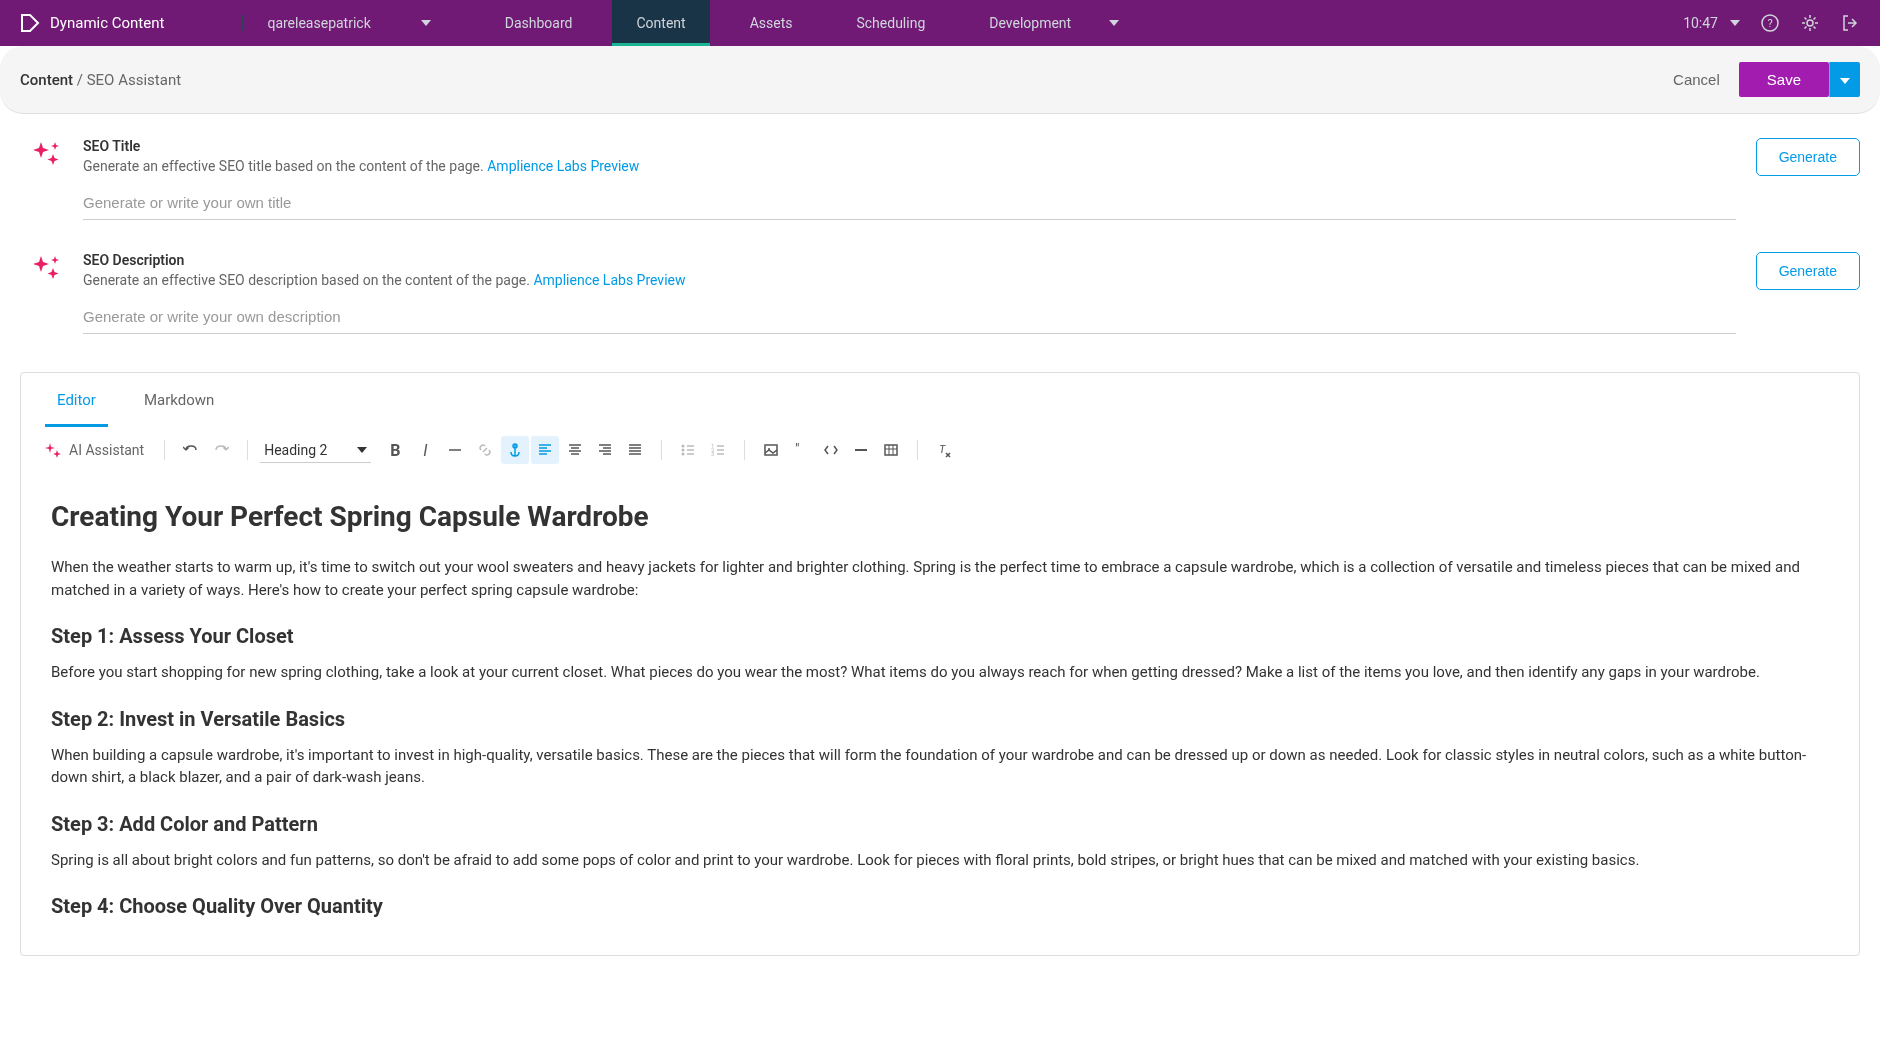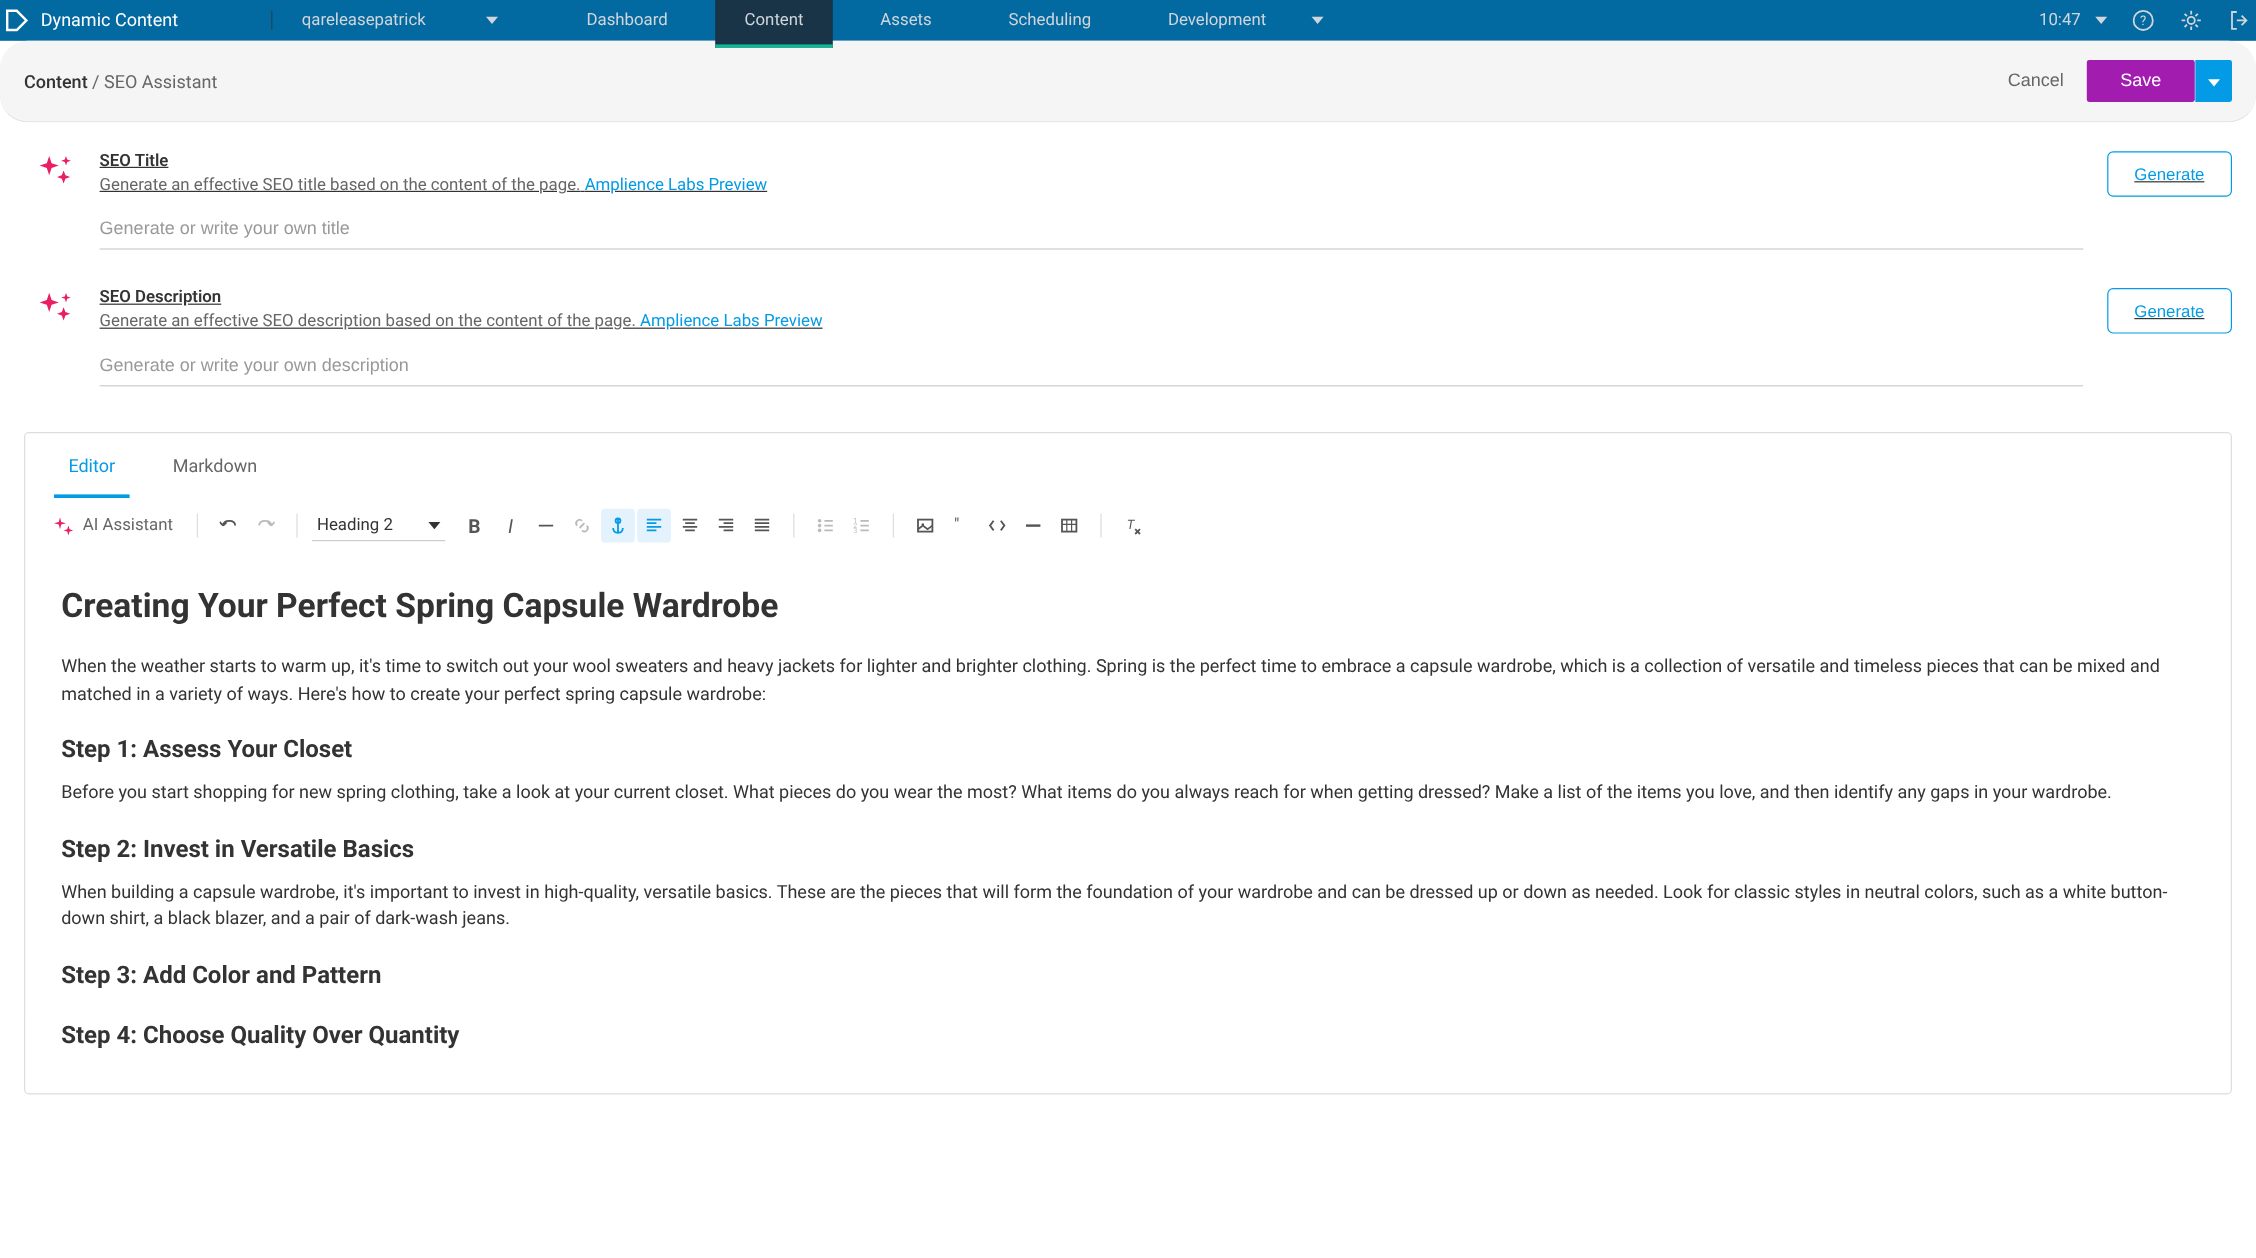--- a/index.html
+++ b/index.html
@@ -1,19 +1,19 @@
 <!DOCTYPE html>
 <html><head>
 <meta charset="utf-8">
 <style>
 * { box-sizing: border-box; margin: 0; padding: 0; }
 body { font-family: -apple-system, BlinkMacSystemFont, "Segoe UI", Roboto, sans-serif; background: #fff; color: #333; }
 
 
-.topnav { background: #0369a1; color: #fff; height: 34px; display: flex; align-items: center; padding: 0 4px; }
+.topnav { background: #701a75; color: #fff; height: 46px; display: flex; align-items: center; padding: 0 20px; }
 .logo { display: flex; align-items: center; gap: 10px; font-size: 15px; padding-right: 78px; }
 .org-select { display: flex; align-items: center; gap: 50px; border-left: 1px solid #2a4254; padding-left: 24px; padding-right: 20px; font-size: 14px; color: #d0d6db; cursor: pointer; }
 .nav-tabs { display: flex; gap: 16px; margin-left: 30px; }
 .nav-tab { padding: 0 24px; height: 46px; display: flex; align-items: center; font-size: 14px; color: #d0d6db; cursor: pointer; position: relative; }
 .nav-tab.active { background: #1a3447; }
 .nav-tab.active::after { content: ""; position: absolute; bottom: 0; left: 0; right: 0; height: 3px; background: #1ab394; }
 .nav-right { margin-left: auto; display: flex; align-items: center; gap: 20px; }
 .time-display { display: flex; align-items: center; gap: 12px; font-size: 14px; color: #d0d6db; }
 .icon-btn { width: 20px; height: 20px; cursor: pointer; display: flex; align-items: center; justify-content: center; color: #d0d6db; }
 
@@ -21,21 +21,21 @@
 .breadcrumb-bar { background: #f5f5f5; height: 68px; display: flex; align-items: center; padding: 0 20px; border-bottom: 1px solid #e0e0e0; border-radius: 23px; }
 .breadcrumb { font-size: 15px; color: #666; }
 .breadcrumb .current { color: #333; font-weight: 500; }
 .breadcrumb-actions { margin-left: auto; display: flex; gap: 3px; align-items: center; justify-content: space-between; }
 .btn-cancel { background: none; border: none; font-size: 15px; color: #666; cursor: pointer; padding: 8px 16px; }
 .btn-save { background: #a21caf; color: #fff; border: none; font-size: 15px; padding: 9px 28px; border-radius: 2px; cursor: pointer; font-weight: 500; }
 .btn-save-dropdown { background: #039be5; color: #fff; border: none; border-left: 1px solid rgba(255,255,255,0.3); padding: 9px 10px; border-radius: 0 2px 2px 0; cursor: pointer; }
 
 
 .main { padding: 0 20px 20px; }
-.seo-section { display: flex; align-items: flex-start; padding: 24px 0 8px; border-left: 3px solid transparent; text-decoration: underline; }
+.seo-section { display: flex; align-items: flex-start; padding: 24px 0 8px; border-left: 3px solid transparent; }
 .sparkle-icon { width: 32px; height: 32px; margin: 0 20px 0 8px; flex-shrink: 0; }
 .seo-content { flex: 1; }
 .seo-title-label { font-size: 14px; font-weight: 600; color: #333; margin-bottom: 4px; }
 .seo-desc-text { font-size: 14px; color: #666; }
 .seo-link { color: #039be5; text-decoration: none; }
 .seo-input { width: 100%; border: none; border-bottom: 1px solid #ccc; padding: 12px 0 8px; font-size: 15px; outline: none; margin-top: 8px; }
 .seo-input::placeholder { color: #999; }
 .btn-generate { border: 1px solid #039be5; color: #039be5; background: #fff; padding: 10px 22px; border-radius: 5px; font-size: 14px; cursor: pointer; margin-left: 20px; }
 
 
@@ -288,17 +288,18 @@
     </div>
 
     <div class="editor-content">
       <h1>Creating Your Perfect Spring Capsule Wardrobe</h1>
       <p>When the weather starts to warm up, it's time to switch out your wool sweaters and heavy jackets for lighter and brighter clothing. Spring is the perfect time to embrace a capsule wardrobe, which is a collection of versatile and timeless pieces that can be mixed and matched in a variety of ways. Here's how to create your perfect spring capsule wardrobe:</p>
       <h2>Step 1: Assess Your Closet</h2>
       <p>Before you start shopping for new spring clothing, take a look at your current closet. What pieces do you wear the most? What items do you always reach for when getting dressed? Make a list of the items you love, and then identify any gaps in your wardrobe.</p>
       <h2>Step 2: Invest in Versatile Basics</h2>
       <p>When building a capsule wardrobe, it's important to invest in high-quality, versatile basics. These are the pieces that will form the foundation of your wardrobe and can be dressed up or down as needed. Look for classic styles in neutral colors, such as a white button-down shirt, a black blazer, and a pair of dark-wash jeans.</p>
       <h2>Step 3: Add Color and Pattern</h2>
+      <p>Spring is all about bright colors and fun patterns, so don't be afraid to add some pops of color and print to your wardrobe. Look for pieces with floral prints, bold stripes, or bright hues that can be mixed and matched with your existing basics.</p>
       <h2>Step 4: Choose Quality Over Quantity</h2>
     </div>
   </div>
 
 </div>
 
 </body></html>

